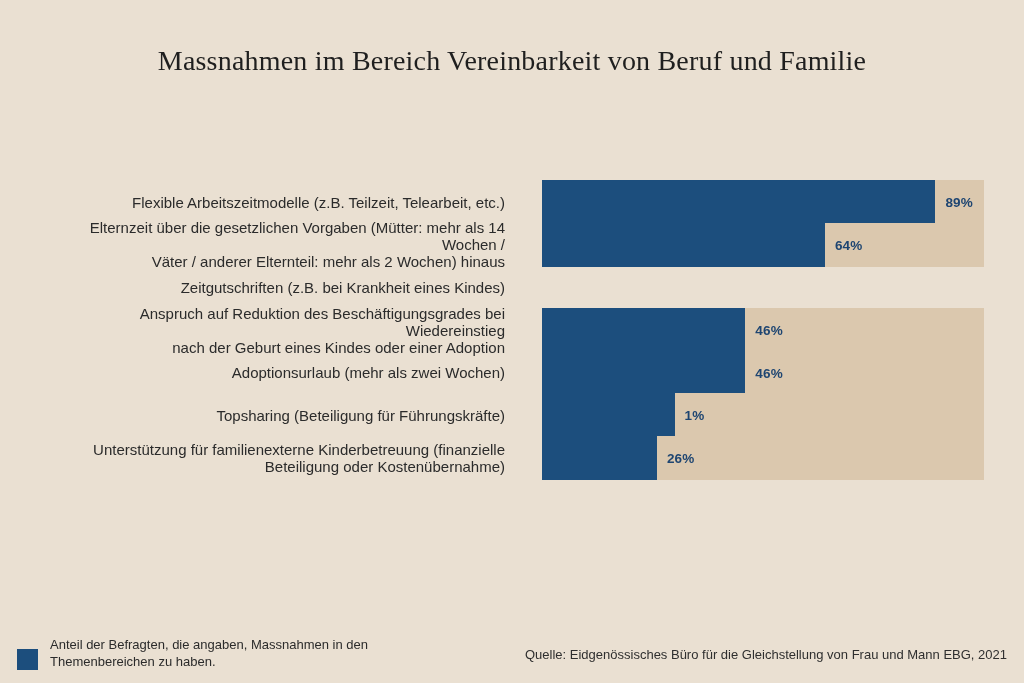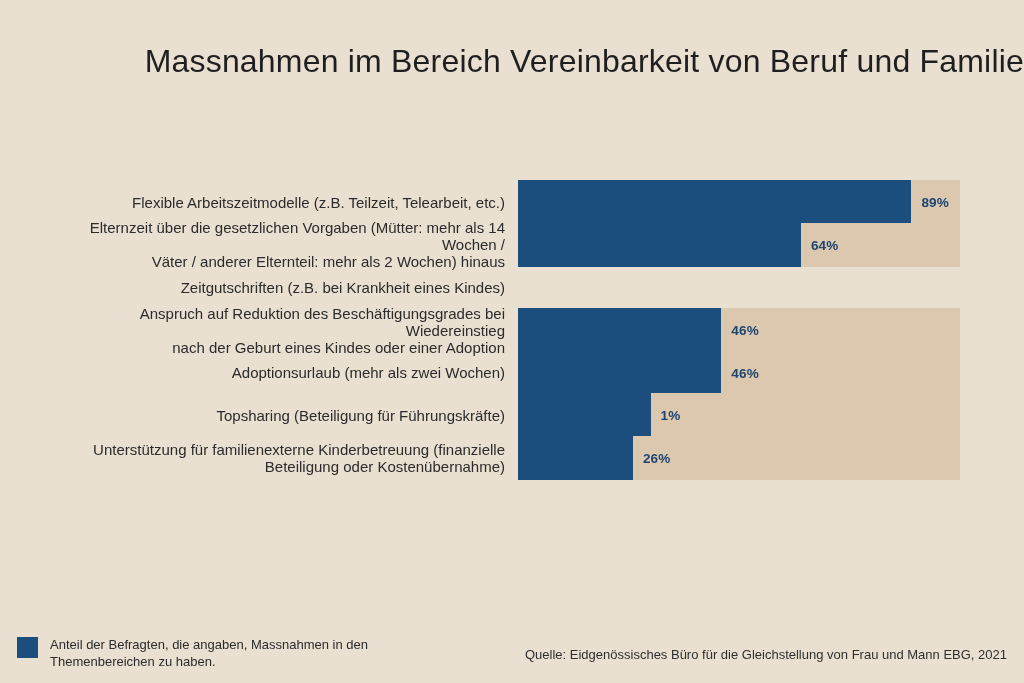--- a/index.html
+++ b/index.html
@@ -15,26 +15,27 @@
     font-family:"Liberation Sans", sans-serif;
     background:var(--bg);
     color:var(--text);
     overflow:hidden;
   }
   .page{position:relative;width:1024px;height:683px;}
 
   .title{
     position:absolute;
     top:44px;left:0;right:0;
-    text-align:right;
-    font-size:32px;
+    text-align:center;
+    font-size:28px;
     line-height:34px;
     font-weight:400;
     color:#1f1f1f;
     letter-spacing:0.2px;
+    font-family:Liberation Serif, serif;
   }
 
   .chart{
     position:absolute;
     top:181px;left:0;
     width:1024px;
   }
   .row{
     height:42.6px;
     display:flex;
@@ -48,20 +49,21 @@
     font-size:15px;
     line-height:17px;
     color:#2b2b2b;
     white-space:pre-line;
   }
   .track{
     position:relative;
     width:442px;
     height:44px;
     background:var(--track);
+    margin-left:24px;
   }
   .bar{
     position:absolute;
     left:0;top:0;bottom:0;
     background:var(--bar);
   }
   .val{
     position:absolute;
     top:50%;
     transform:translateY(-50%);
@@ -69,21 +71,21 @@
     font-weight:700;
     color:var(--value);
     letter-spacing:0.2px;
     white-space:nowrap;
   }
 
   .legend{
     position:absolute;
     left:17px;top:637px;
     display:flex;
-    align-items:flex-start;
+    align-items:flex-end;
   }
   .legend-swatch{
     width:21px;height:21px;
     background:var(--bar);
     flex:0 0 auto;
     margin-right:12px;
   }
   .legend-label{
     font-size:13px;
     line-height:16.5px;

